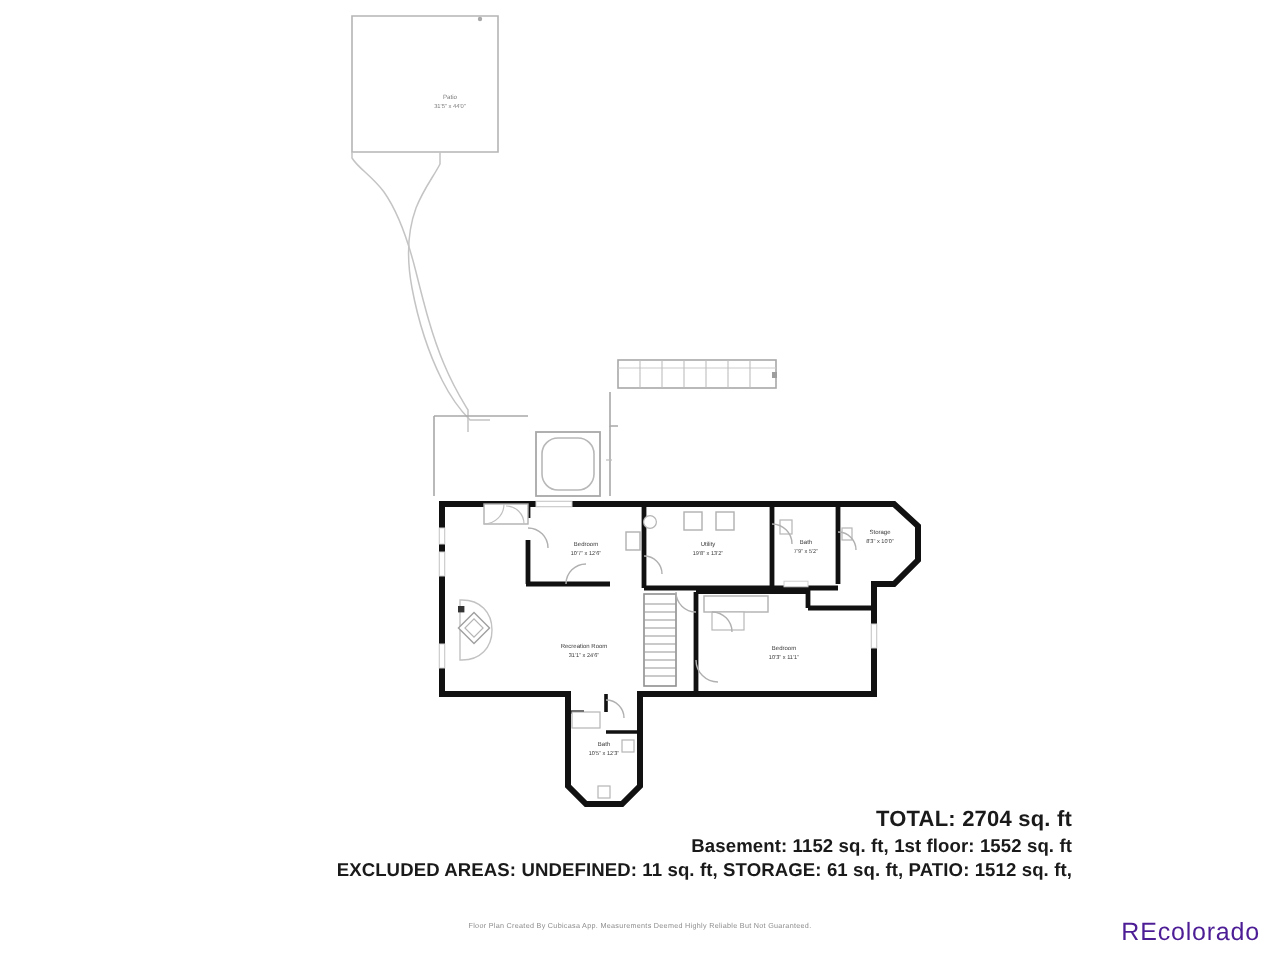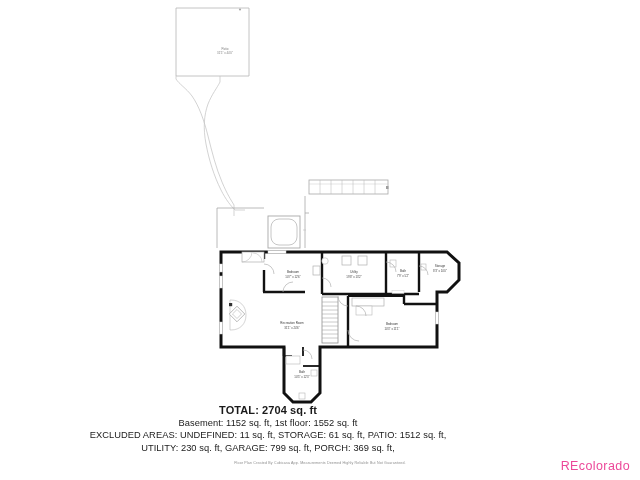--- a/index.html
+++ b/index.html
@@ -22,50 +22,50 @@
     top: 0;
     width: 640px;
     height: 480px;
   }
 
   .summary-block {
     position: absolute;
     left: 0;
     top: 404px;
     width: 536px;
-    text-align: center;
+    text-align: right;
     line-height: 12.2px;
   }
   .summary-total {
     font-size: 11px;
     font-weight: bold;
     letter-spacing: 0.1px;
     margin-bottom: 1px;
   }
   .summary-line {
     font-size: 9.3px;
-    font-weight: normal;
+    font-weight: bold;
     letter-spacing: 0.05px;
   }
   .disclaimer {
     position: absolute;
     left: 0;
     top: 461px;
     width: 640px;
     text-align: center;
     font-size: 3.6px;
     color: #8d8d8d;
     letter-spacing: 0.15px;
   }
   .watermark {
     position: absolute;
     right: 10px;
     bottom: 7px;
     font-size: 12.5px;
-    color: #ec4899;
+    color: #4c1d95;
     letter-spacing: 0.4px;
   }
 </style>
 </head>
 <body>
 
 <svg id="floorplan-canvas" viewBox="0 0 640 480">
 
   <g>
     <path d="M176,8 L249,8 L249,76 L176,76 Z" fill="#ffffff" stroke="#b5b5b5" stroke-width="0.8"></path>
@@ -252,18 +252,17 @@
     <text x="302" y="373" font-size="3.0">Bath</text>
     <text x="302" y="377.6" font-size="2.8">10'5" x 12'3"</text>
   </g>
 
 </svg>
 
 <div class="summary-block">
   <div class="summary-total">TOTAL: 2704 sq. ft</div>
   <div class="summary-line">Basement: 1152 sq. ft, 1st floor: 1552 sq. ft</div>
   <div class="summary-line">EXCLUDED AREAS: UNDEFINED: 11 sq. ft, STORAGE: 61 sq. ft, PATIO: 1512 sq. ft,</div>
-  <div class="summary-line">UTILITY: 230 sq. ft, GARAGE: 799 sq. ft, PORCH: 369 sq. ft,</div>
 </div>
 
 <div class="disclaimer">Floor Plan Created By Cubicasa App. Measurements Deemed Highly Reliable But Not Guaranteed.</div>
 
 <div class="watermark">REcolorado</div>
 
 </body></html>

